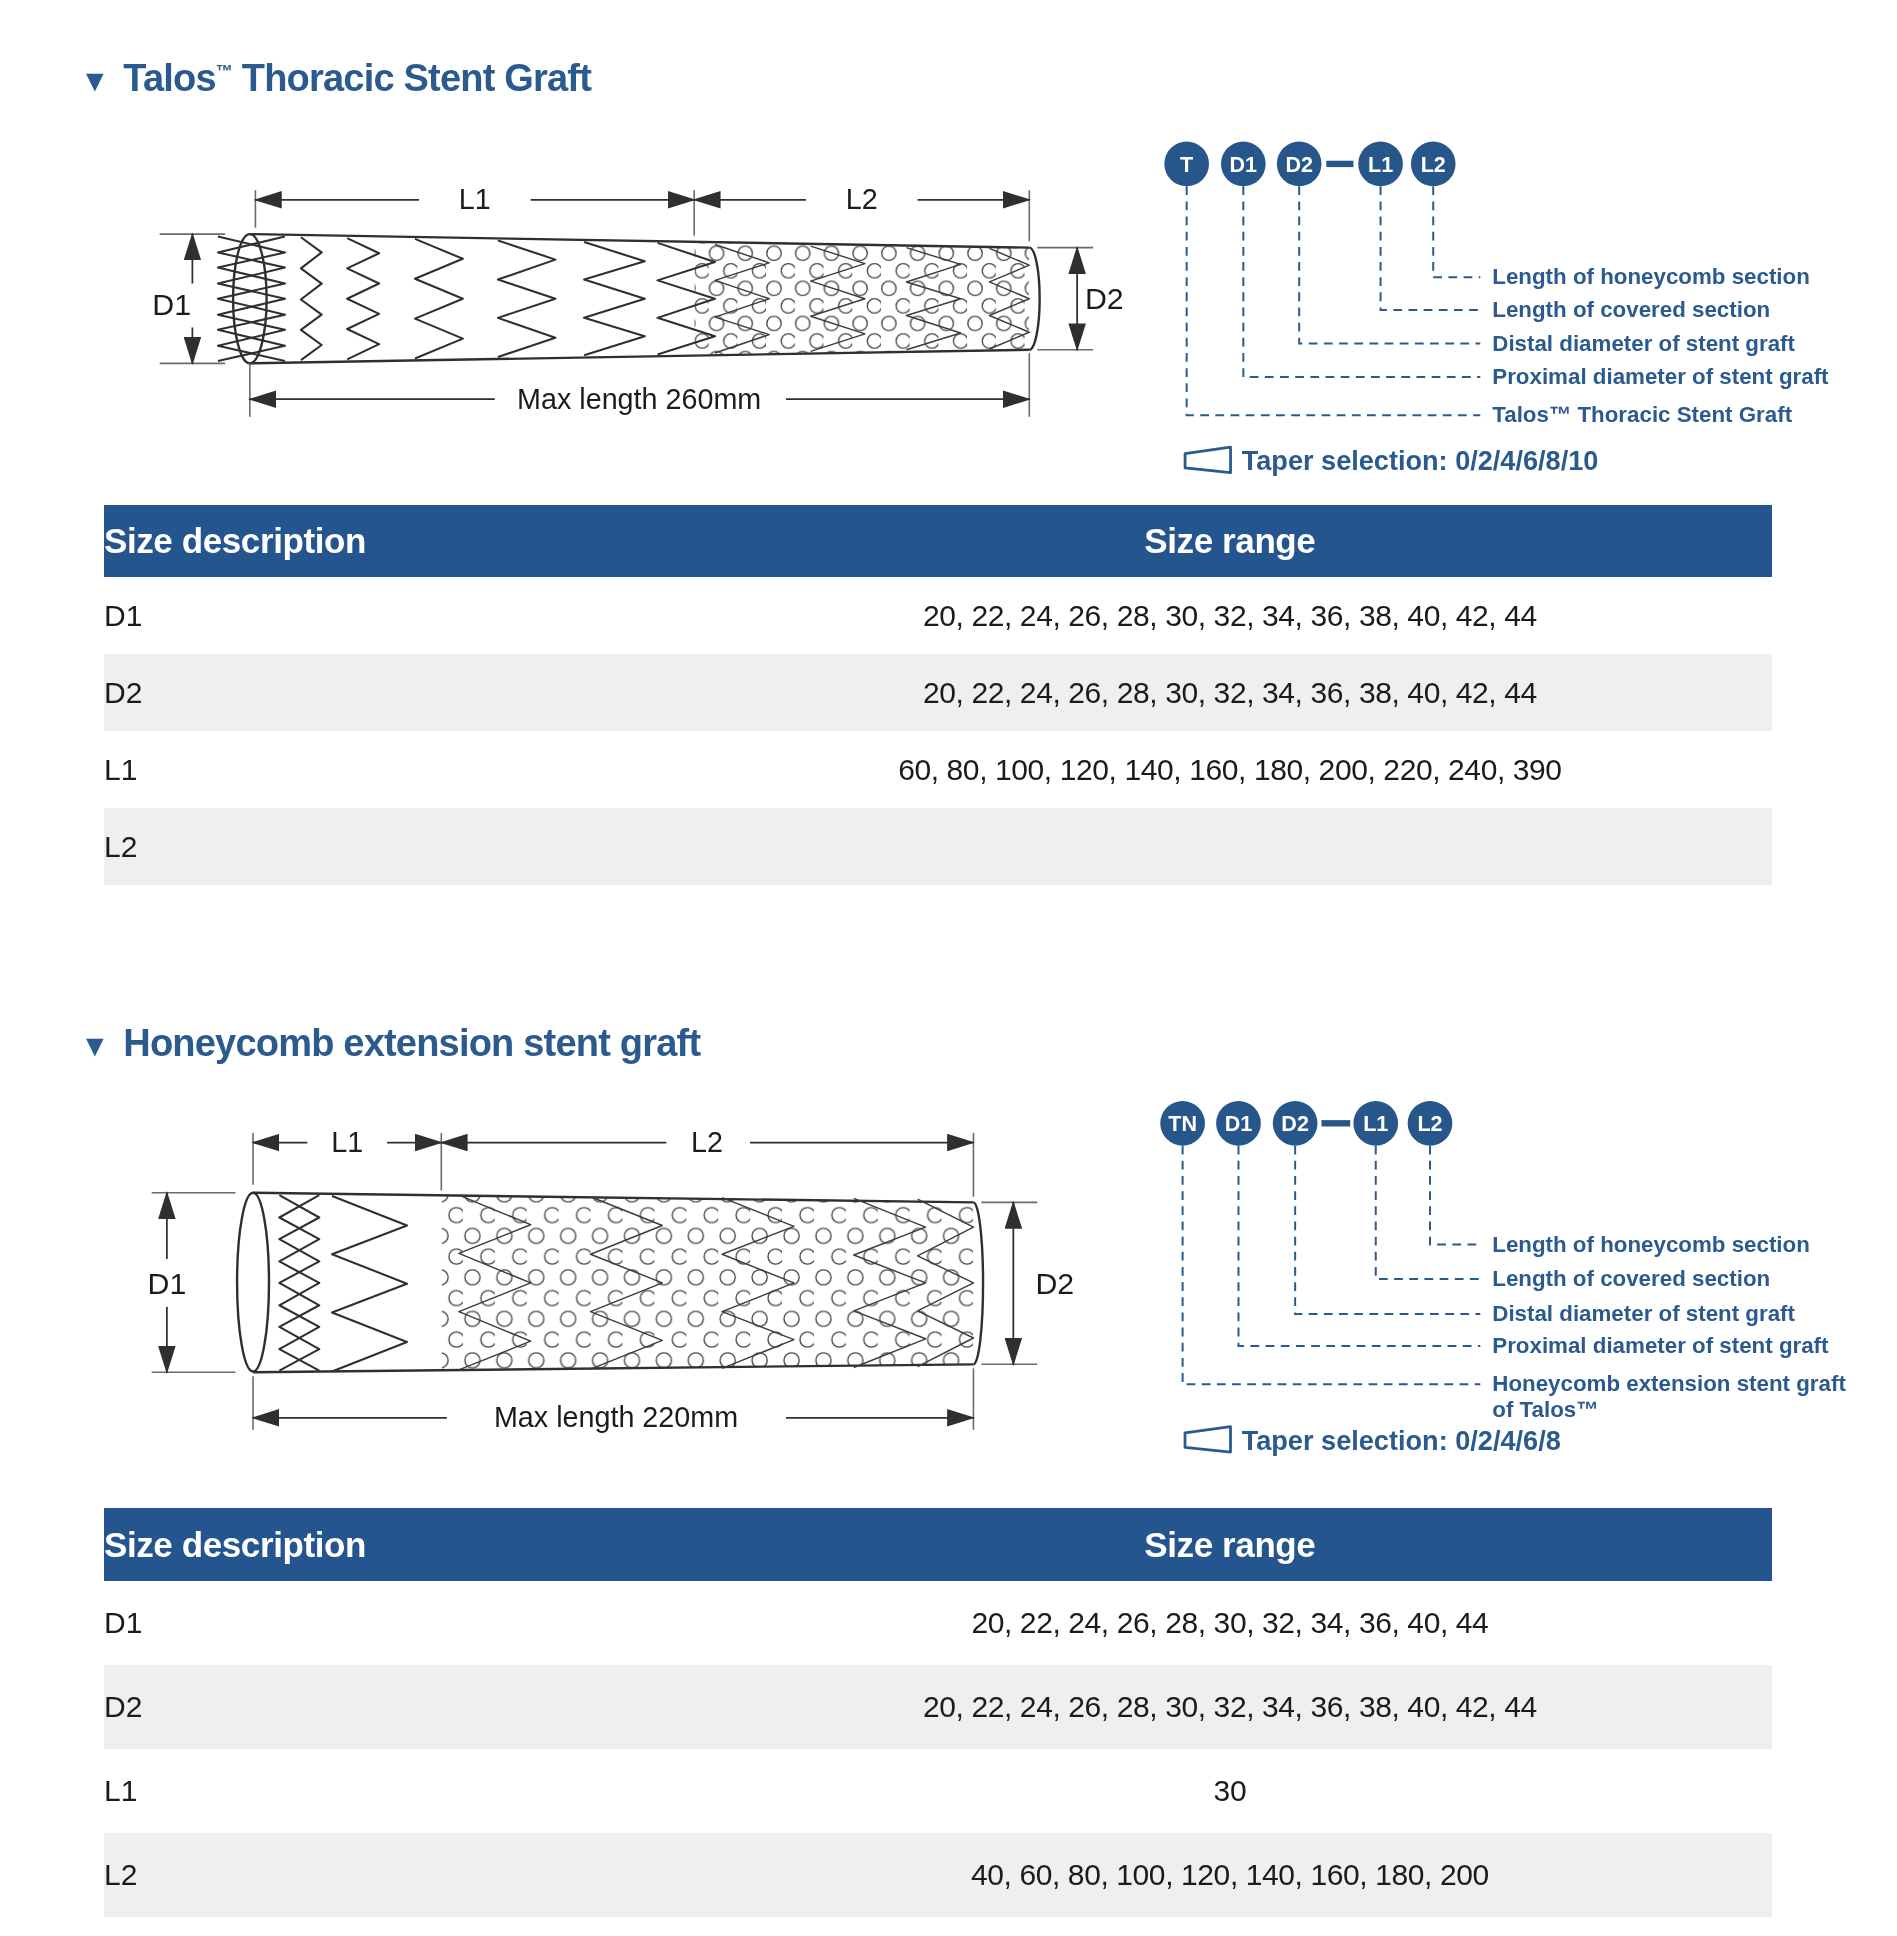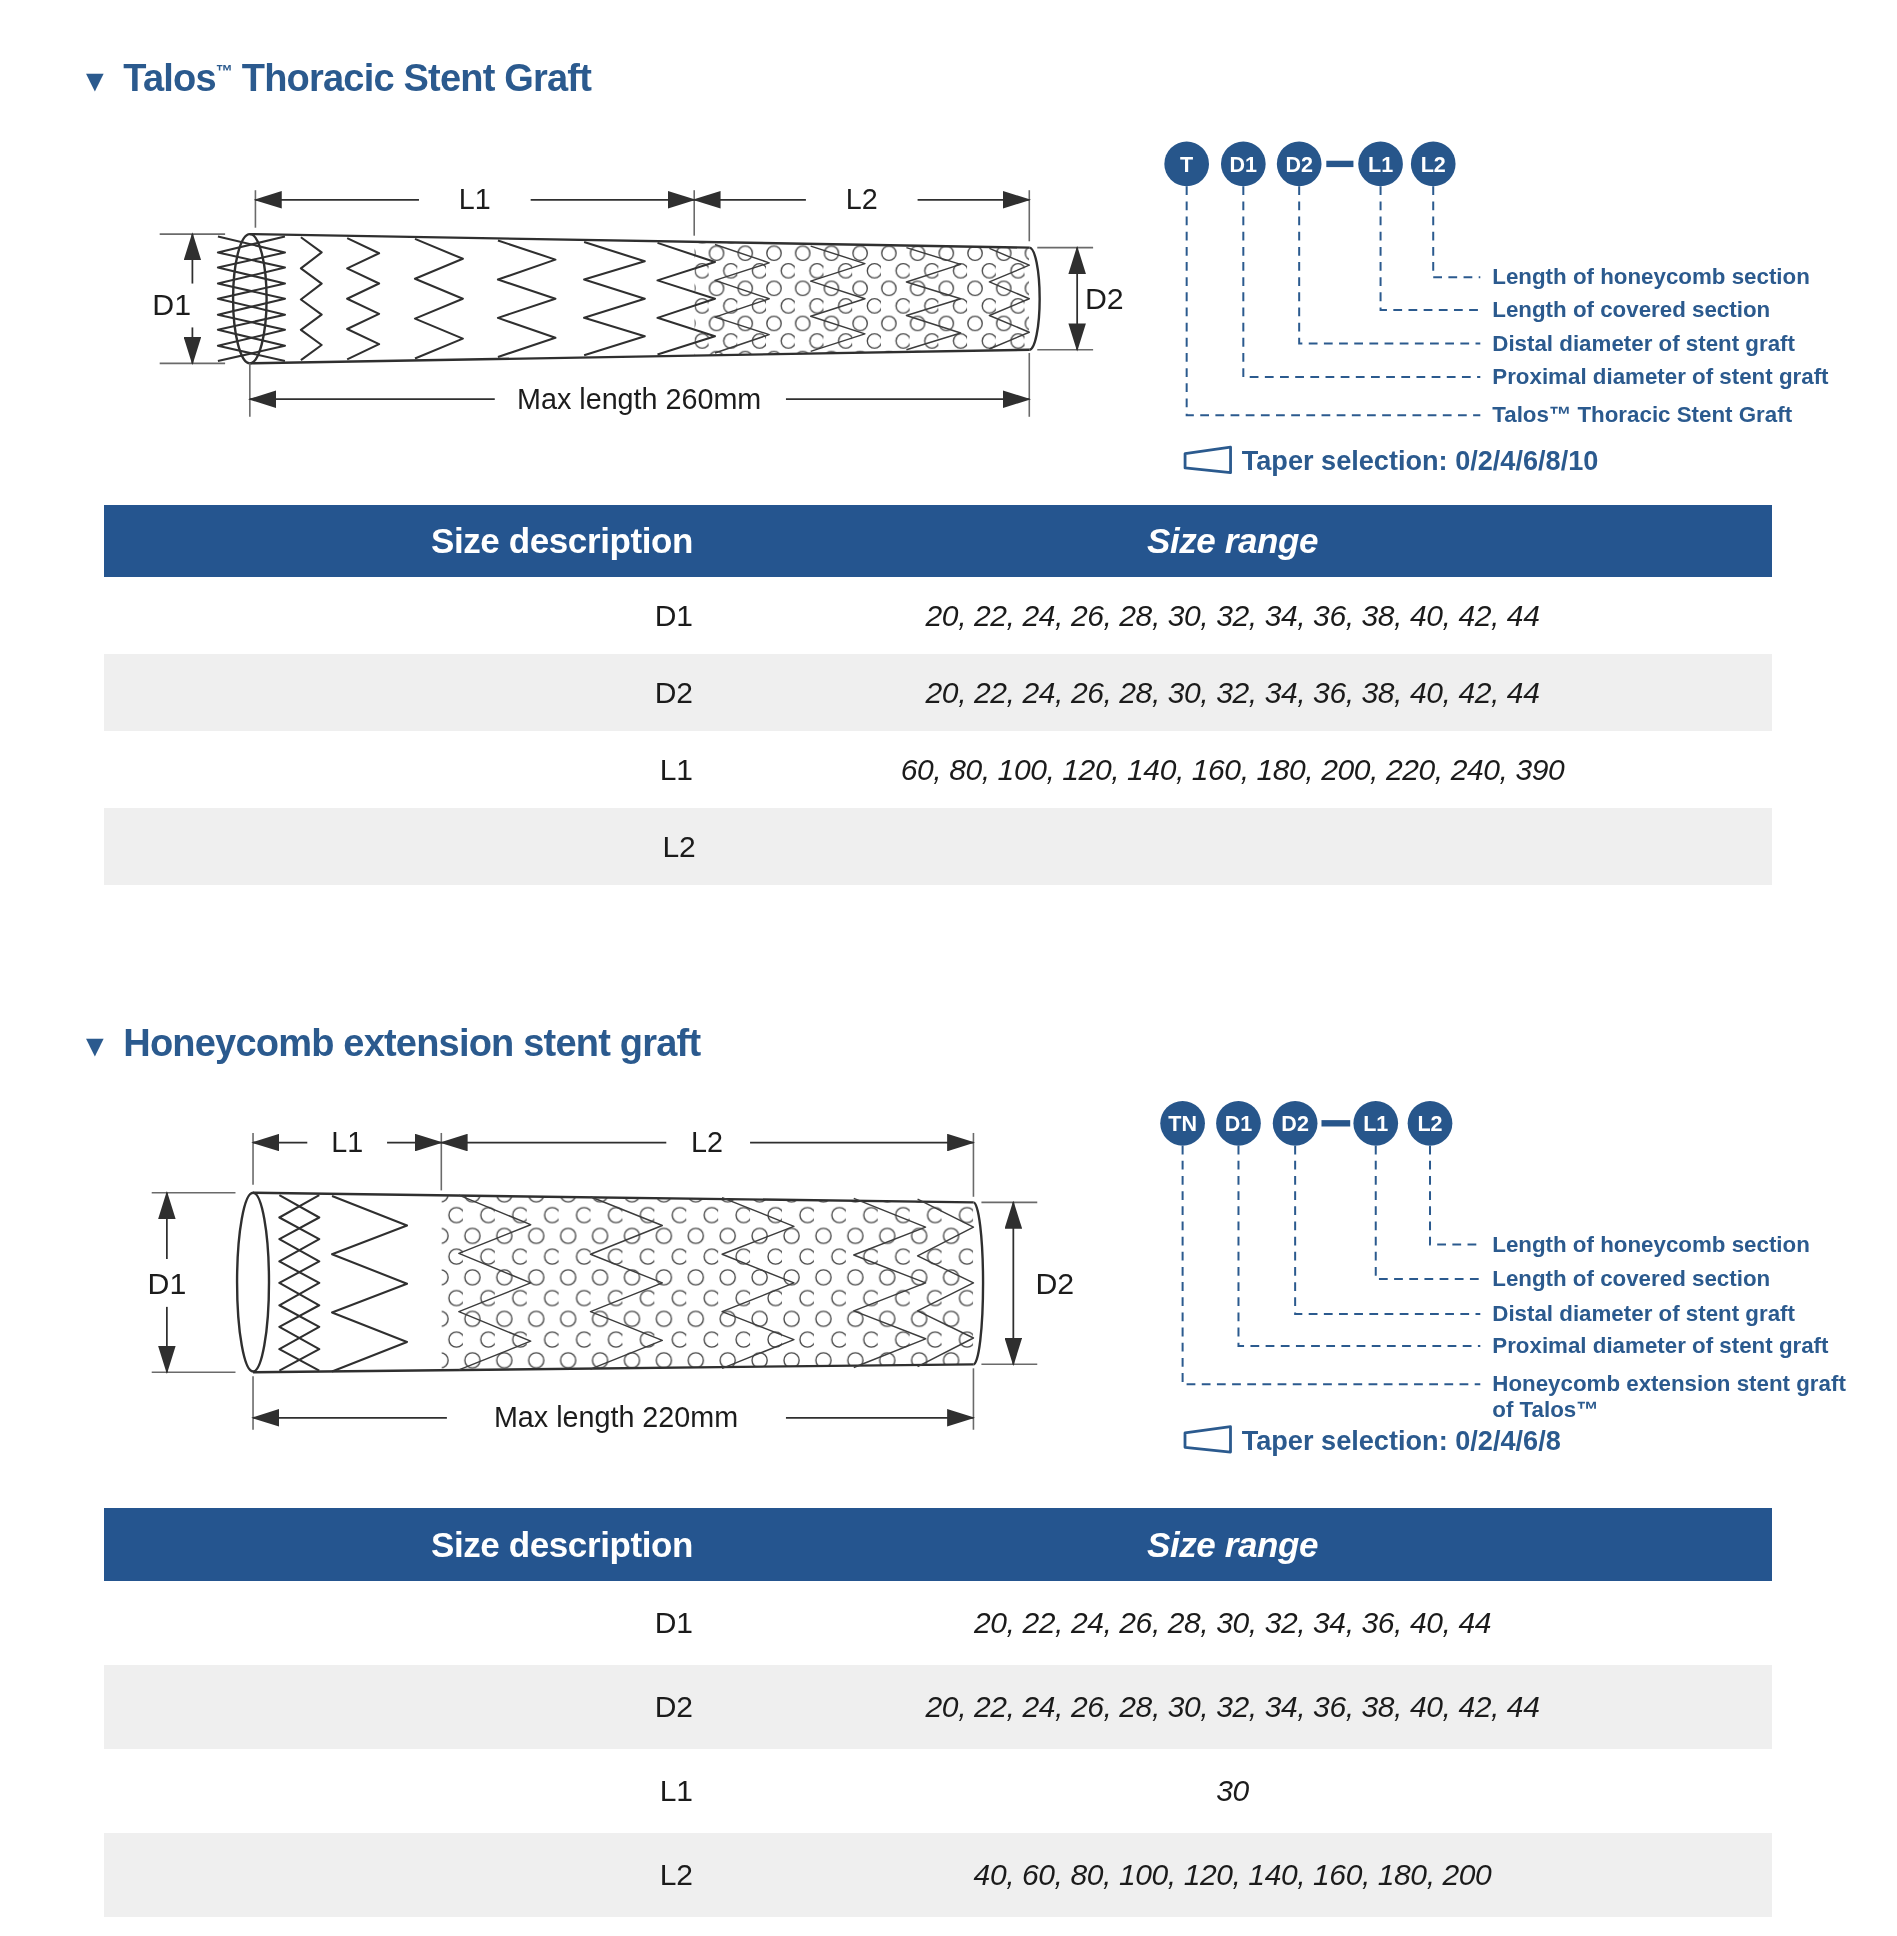--- a/index.html
+++ b/index.html
@@ -23,22 +23,22 @@
   
   .tbl{position:absolute;left:104px;width:1668px;}
   .tbl-header{display:flex;align-items:center;background:var(--header-bg);color:#fff;
     font-weight:bold;font-size:35px;letter-spacing:-0.4px;}
   .t1 .tbl-header{height:72px;}
   .t2 .tbl-header{height:73px;}
   .tbl-row{display:flex;align-items:center;font-size:30px;color:var(--ink);background:#fff;}
   .t1 .tbl-row{height:77px;}
   .t2 .tbl-row{height:84px;}
   .tbl-row.alt{background:var(--row-alt);}
-  .col-desc{width:35%;text-align:right;margin-left:8px;}
-  .col-range{width:65%;text-align:center;letter-spacing:-0.4px;font-style:italic;}
+  .col-desc{width:35%;text-align:left;}
+  .col-range{width:65%;text-align:center;letter-spacing:-0.4px;}
 
   
   svg text{font-family:"Liberation Sans",sans-serif;}
   .body-line{stroke:#2f2f2f;stroke-width:3;fill:none;}
   .ring{stroke:#2f2f2f;stroke-width:2.6;fill:none;stroke-linejoin:round;}
   .ring-thin{stroke:#3c3c3c;stroke-width:1.8;fill:none;stroke-linejoin:round;}
   .dim{stroke:#2f2f2f;stroke-width:2.2;fill:none;}
   .tick{stroke:#6a6a6a;stroke-width:2;fill:none;}
   .dlabel{font-size:36px;fill:#1c1c1c;}
   .dlabel-big{font-size:38px;fill:#1c1c1c;}

